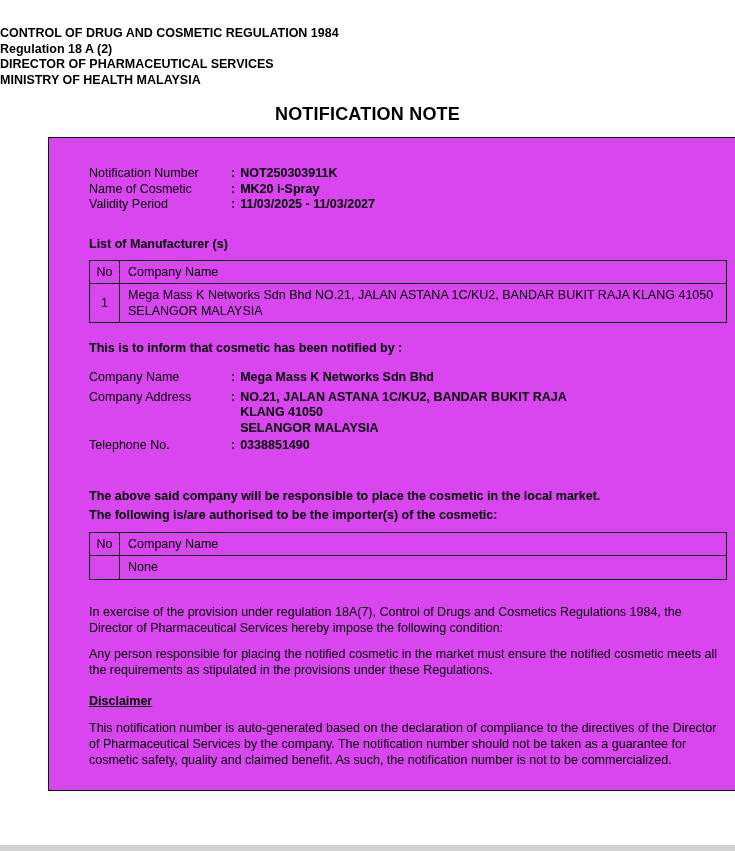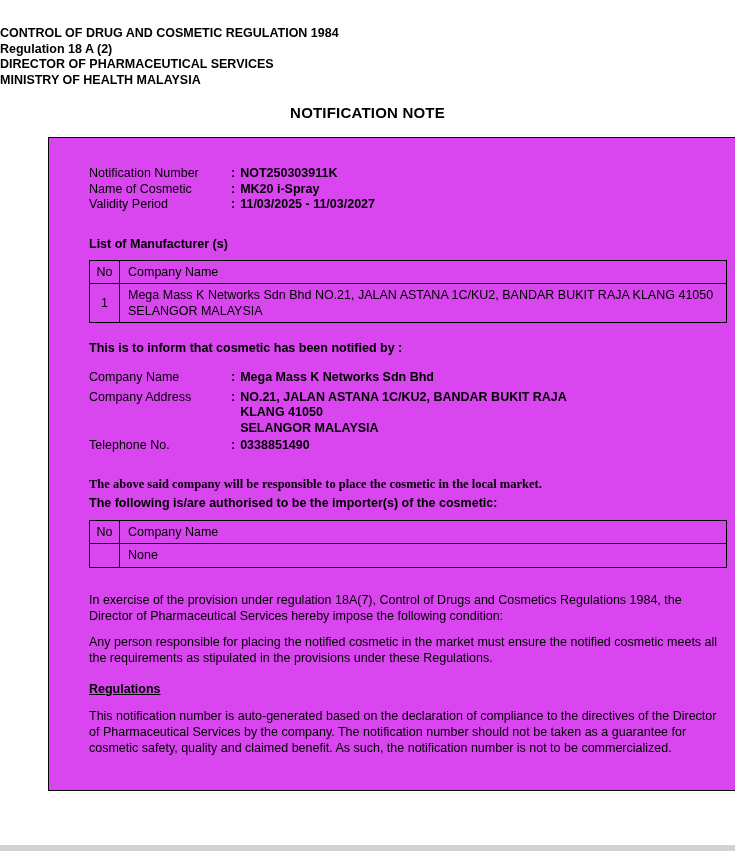--- a/index.html
+++ b/index.html
@@ -16,21 +16,21 @@
   .doc-header {
     padding-top: 26px;
     text-align: left;
     font-weight: bold;
     font-size: 12.5px;
     line-height: 15.5px;
   }
   .doc-title {
     text-align: center;
     font-weight: bold;
-    font-size: 15px;
+    font-size: 18px;
     margin-top: 16px;
     letter-spacing: 0.2px;
   }
 
   .main-box {
     position: absolute;
     left: 48px;
     top: 137px;
     width: 720px;
     height: 654px;
@@ -72,21 +72,21 @@
   table.data-table th { height: 22px; }
   td.none-cell { font-weight: bold; height: 24px; }
 
   .notify-heading { margin-top: 18px; }
   .company-row { margin-top: 14px; }
   .address-row { margin-top: 4px; }
   .phone-row { margin-top: 2px; }
   .address-lines div { line-height: 15.5px; font-weight: bold; }
 
   .statement { font-weight: bold; line-height: 15.5px; }
-  .mt-resp { margin-top: 23px; font-family: Liberation Serif, serif; }
+  .mt-resp { margin-top: 35px; }
   .mt-imp { margin-top: 4px; }
 
   .paragraph { line-height: 16px; margin-top: 10px; }
   .mt-cond { margin-top: 24px; }
 
   .disclaimer-heading {
     font-weight: bold;
     text-decoration: underline;
     margin-top: 16px;
     line-height: 15px;
@@ -191,21 +191,21 @@
           <tr>
             <td class="col-no"></td>
             <td class="none-cell">None</td>
           </tr>
         </tbody>
       </table>
 
       <div class="paragraph mt-cond">In exercise of the provision under regulation 18A(7), Control of Drugs and Cosmetics Regulations 1984, the Director of Pharmaceutical Services hereby impose the following condition:</div>
       <div class="paragraph">Any person responsible for placing the notified cosmetic in the market must ensure the notified cosmetic meets all the requirements as stipulated in the provisions under these Regulations.</div>
 
-      <div class="disclaimer-heading">Regulations</div>
+      <div class="disclaimer-heading">Disclaimer</div>
       <div class="paragraph disclaimer-text">This notification number is auto-generated based on the declaration of compliance to the directives of the Director of Pharmaceutical Services by the company. The notification number should not be taken as a guarantee for cosmetic safety, quality and claimed benefit. As such, the notification number is not to be commercialized.</div>
 
     </div>
   </div>
 
   <div class="page-bottom-edge"></div>
 
 </div>
 
 </body></html>

